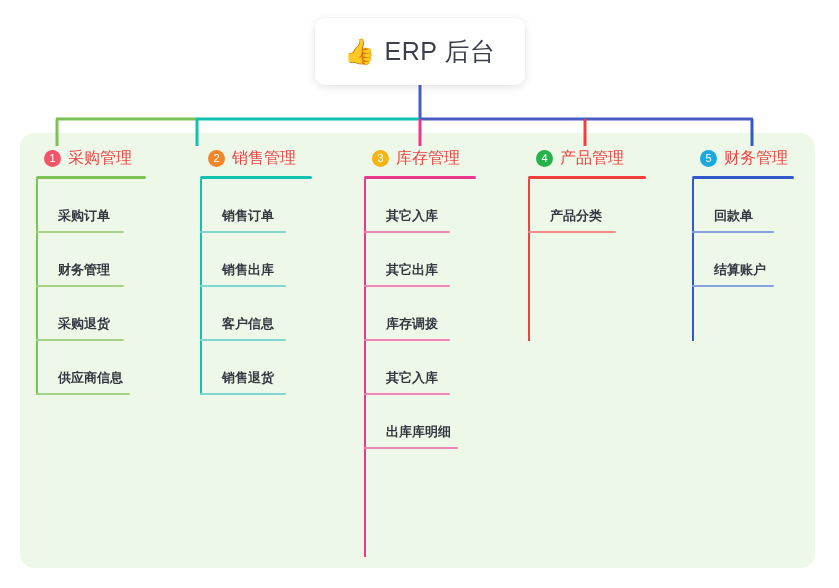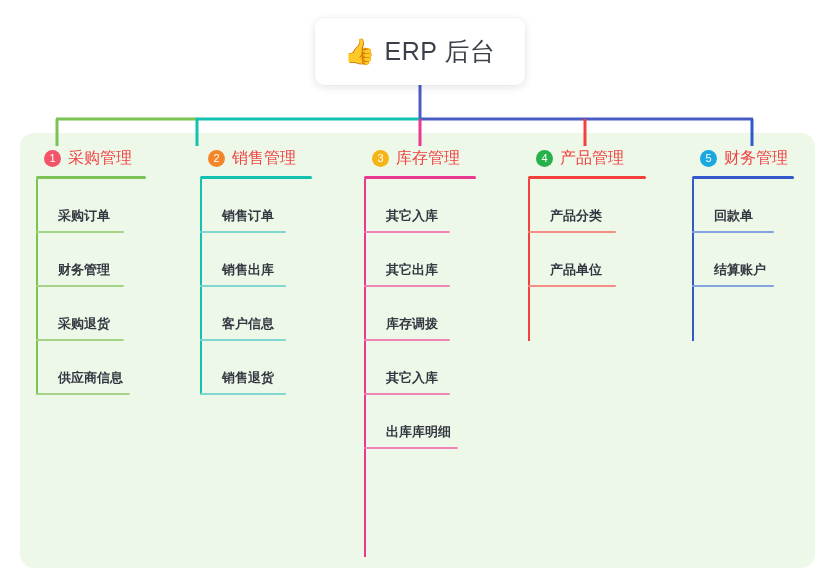--- a/index.html
+++ b/index.html
@@ -208,24 +208,20 @@
           <span class="badge" style="background: rgb(38, 177, 74);">4</span>
           <span class="branch-title">产品管理</span>
         </div>
         <div class="branch-underline" style="background: rgb(244, 64, 60); width: 118px;"></div>
         <div class="children">
           <div class="spine" style="background: rgb(244, 64, 60); height: 162px;"></div>
           <div class="child">
             <span class="child-label">产品分类</span>
             <div class="child-underline" style="background: rgb(245, 141, 135); width: 88px;"></div>
           </div>
-          <div class="child">
-            <span class="child-label">产品单位</span>
-            <div class="child-underline" style="background: rgb(245, 141, 135); width: 88px;"></div>
-          </div>
         </div>
       </div>
       <div class="branch" style="left: 692px;">
         <div class="branch-head">
           <span class="badge" style="background: rgb(25, 168, 224);">5</span>
           <span class="branch-title">财务管理</span>
         </div>
         <div class="branch-underline" style="background: rgb(51, 88, 204); width: 102px;"></div>
         <div class="children">
           <div class="spine" style="background: rgb(51, 88, 204); height: 162px;"></div>

